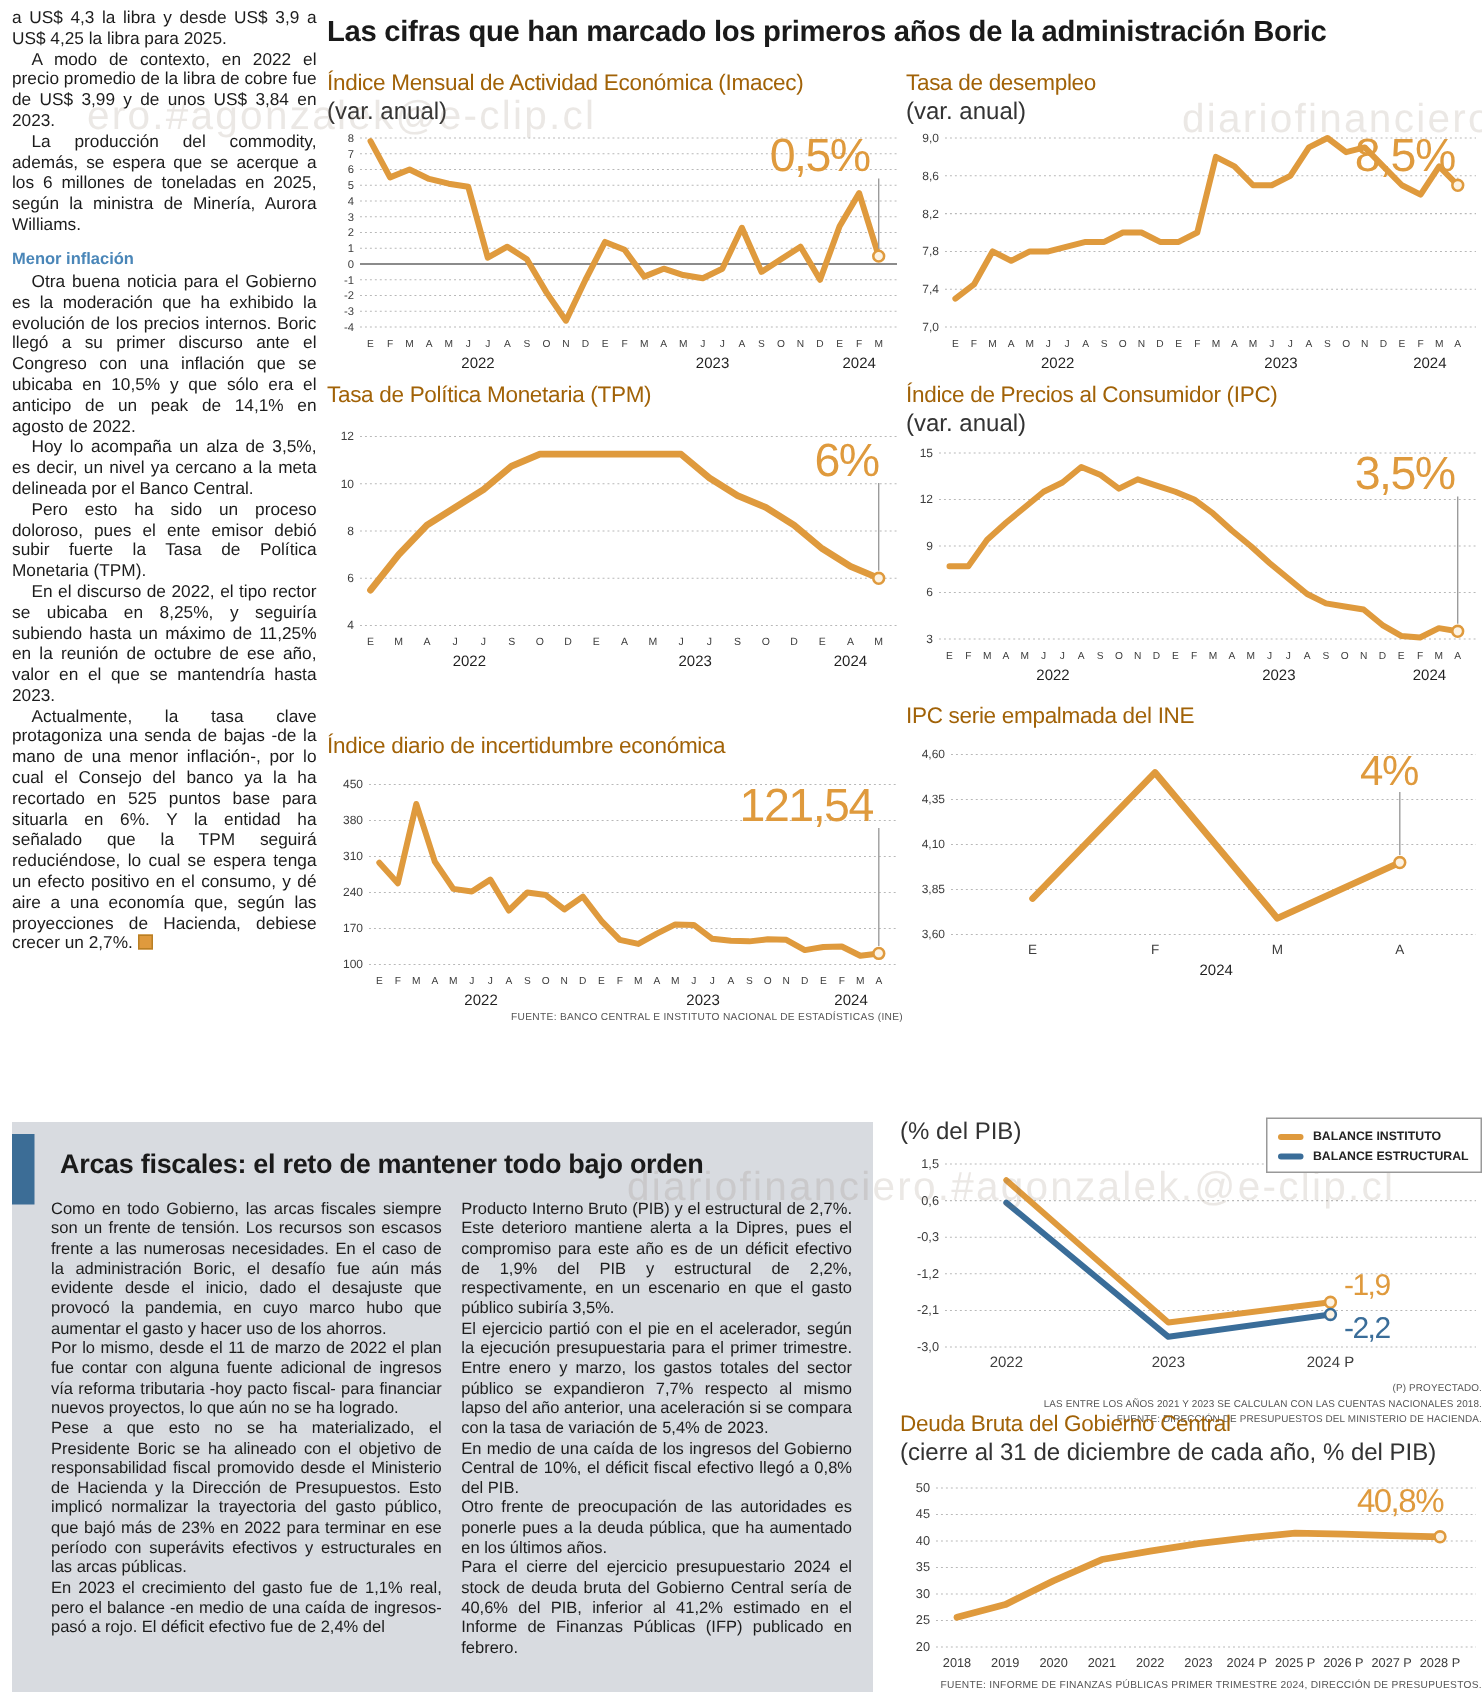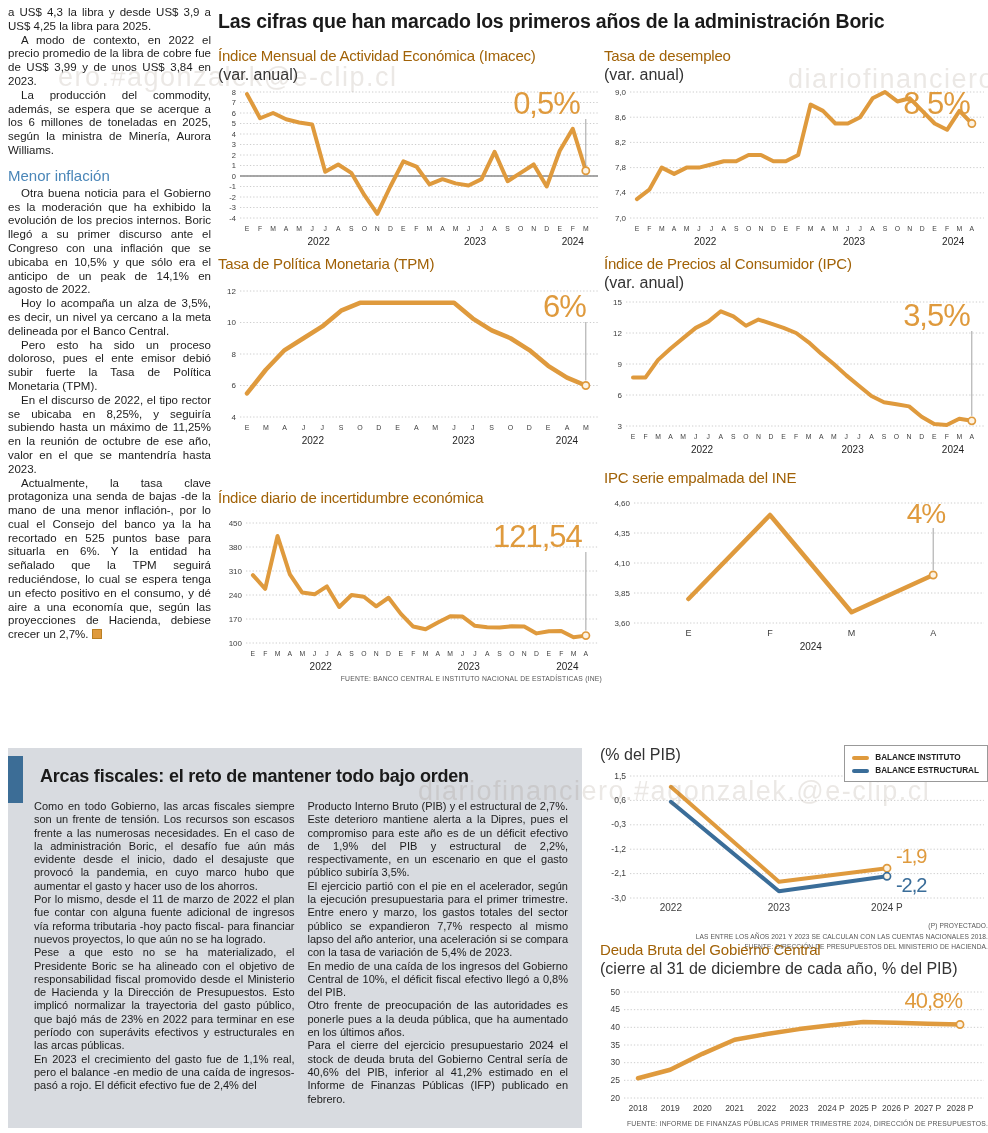--- a/index.html
+++ b/index.html
@@ -15,21 +15,21 @@
 
   
   .wm{position:absolute;font-size:27px;color:rgba(130,115,95,.16);letter-spacing:1.5px;
       white-space:nowrap;pointer-events:none;z-index:5}
 
   
   .article{position:absolute;left:8px;top:6px;width:203px;font-size:11.5px;line-height:1.2;
            text-align:justify}
   .article p{margin:0}
   .article p.ind{text-indent:13px}
-  .subhead{color:var(--heading-blue);font-weight:normal;font-size:15px;margin:9px 0 2px}
+  .subhead{color:var(--heading-blue);font-weight:bold;font-size:11px;margin:9px 0 2px}
   .end-marker{display:inline-block;width:8px;height:8px;background:var(--orange);
               border:1px solid #b97f24;margin-left:3px;vertical-align:-1px}
 
   
   .main-title{position:absolute;left:218px;top:10px;width:770px;font-size:19.5px;
               font-weight:bold;color:#1a1a1a;letter-spacing:-.2px}
 
   
   .chart{position:absolute;width:384px}
   .chart-b{position:absolute;left:600px;width:388px}

